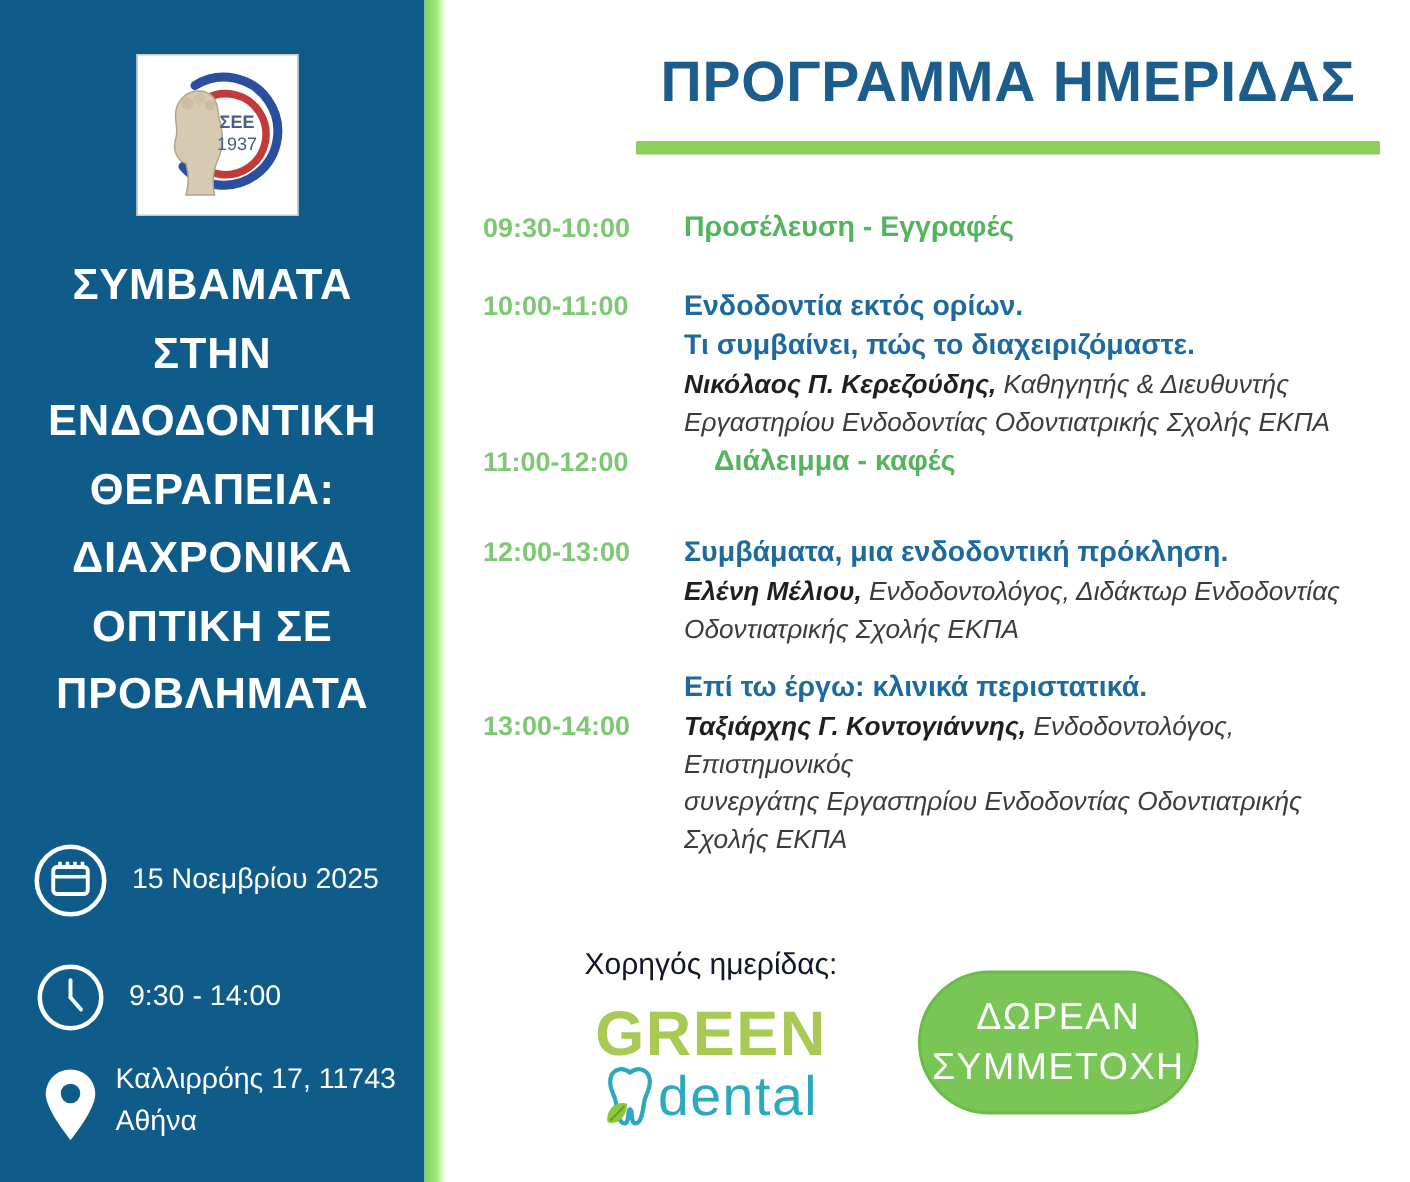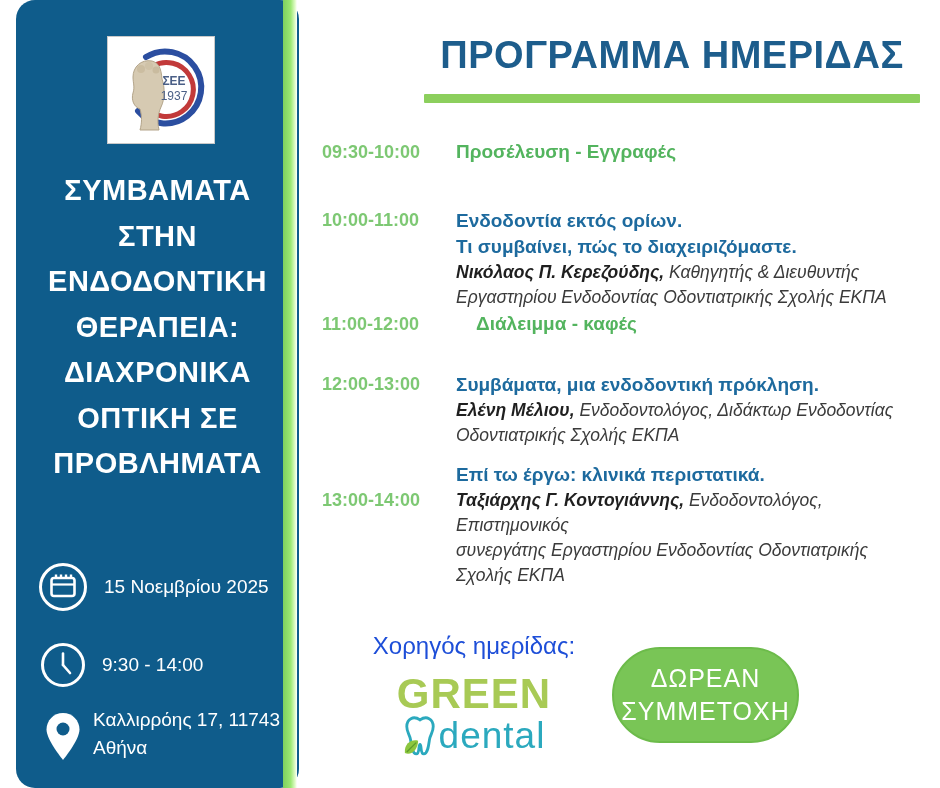--- a/index.html
+++ b/index.html
@@ -2,21 +2,21 @@
 <html><head>
 <meta charset="utf-8">
 <style>
   html,body{margin:0;padding:0;background:#e8e8e8;}
   .canvas{
     position:relative;width:940px;height:788px;margin:0 auto;
     background:#ffffff;overflow:hidden;
     font-family:"Liberation Sans","DejaVu Sans",sans-serif;
   }
   
-  .sidebar{position:absolute;left:16px;top:0;width:283px;height:788px;background:#0f5c8b;border-radius:19px;}
+  .sidebar{position:absolute;left:0;top:0;width:283px;height:788px;background:#0f5c8b;}
   .stripe{position:absolute;left:283px;top:0;width:14px;height:788px;
     background:linear-gradient(to right,#7ed05f 0%,#9ce873 55%,#e4fccd 88%,#ffffff 100%);}
   .logo-box{position:absolute;left:91px;top:36px;width:108px;height:108px;
     background:#ffffff;border:1px solid #c9c9c9;box-sizing:border-box;}
   .event-title{position:absolute;left:10px;top:168px;width:263px;text-align:center;
     color:#ffffff;font-weight:bold;font-size:29px;line-height:45.5px;letter-spacing:.5px;}
   .info-item{position:absolute;left:22px;display:flex;align-items:center;color:#ffffff;}
   .info-item .txt{margin-left:16px;font-size:19px;line-height:28px;}
   
   .main-header{position:absolute;left:424px;top:34px;width:496px;text-align:center;}
@@ -25,21 +25,21 @@
   .schedule{position:absolute;left:322px;top:140px;width:606px;}
   .srow{display:flex;}
   .srow .time{flex:0 0 110px;font-size:18px;font-weight:bold;color:#7dc873;line-height:24px;}
   .srow .content{flex:1;margin-left:24px;}
   .line-green{font-size:19px;font-weight:bold;color:#53b45e;line-height:24px;}
   .line-blue{font-size:19px;font-weight:bold;color:#1d6a9e;line-height:26px;}
   .line-speaker{font-size:17.5px;font-style:italic;color:#3b3b3b;line-height:25px;}
   .line-speaker b{color:#1f1f1f;}
   
   .sponsor{position:absolute;left:368px;top:632px;width:212px;text-align:center;}
-  .sponsor-label{font-size:24px;color:#1d4ed8;}
+  .sponsor-label{font-size:20px;color:#0f172a;}
   .brand-top{margin-top:12px;font-size:42px;font-weight:bold;color:#a8ca55;letter-spacing:1px;line-height:44px;}
   .brand-bottom{display:flex;align-items:center;justify-content:center;margin-top:-2px;}
   .brand-bottom .word{font-size:37px;font-weight:300;color:#2ba9be;letter-spacing:1px;line-height:40px;}
   .cta-button{position:absolute;left:612px;top:647px;width:187px;height:96px;
     background:#79c556;border:2px solid #6cbb4a;border-radius:50px;box-sizing:border-box;
     display:flex;flex-direction:column;align-items:center;justify-content:center;
     color:#ffffff;font-size:25px;line-height:33px;letter-spacing:1px;cursor:pointer;}
 </style>
 </head>
 <body>
@@ -104,21 +104,21 @@
     </div>
   </div>
   <div class="stripe"></div>
 
   <div class="main-header">
     <h1>ΠΡΟΓΡΑΜΜΑ ΗΜΕΡΙΔΑΣ</h1>
     <div class="underline"></div>
   </div>
 
   <div class="schedule">
-      <div class="srow" style="margin-bottom: 44px; justify-content: center;">
+      <div class="srow" style="margin-bottom: 28px; justify-content: center;">
         <div class="time">09:30-10:00</div>
         <div class="content">
           <div class="line-green">Προσέλευση - Εγγραφές</div>
         </div>
       </div>
       <div class="srow" style="margin-bottom: 2px;">
         <div class="time">10:00-11:00</div>
         <div class="content">
           <div class="line-blue">Ενδοδοντία εκτός ορίων.</div>
           <div class="line-blue">Τι συμβαίνει, πώς το διαχειριζόμαστε.</div>

